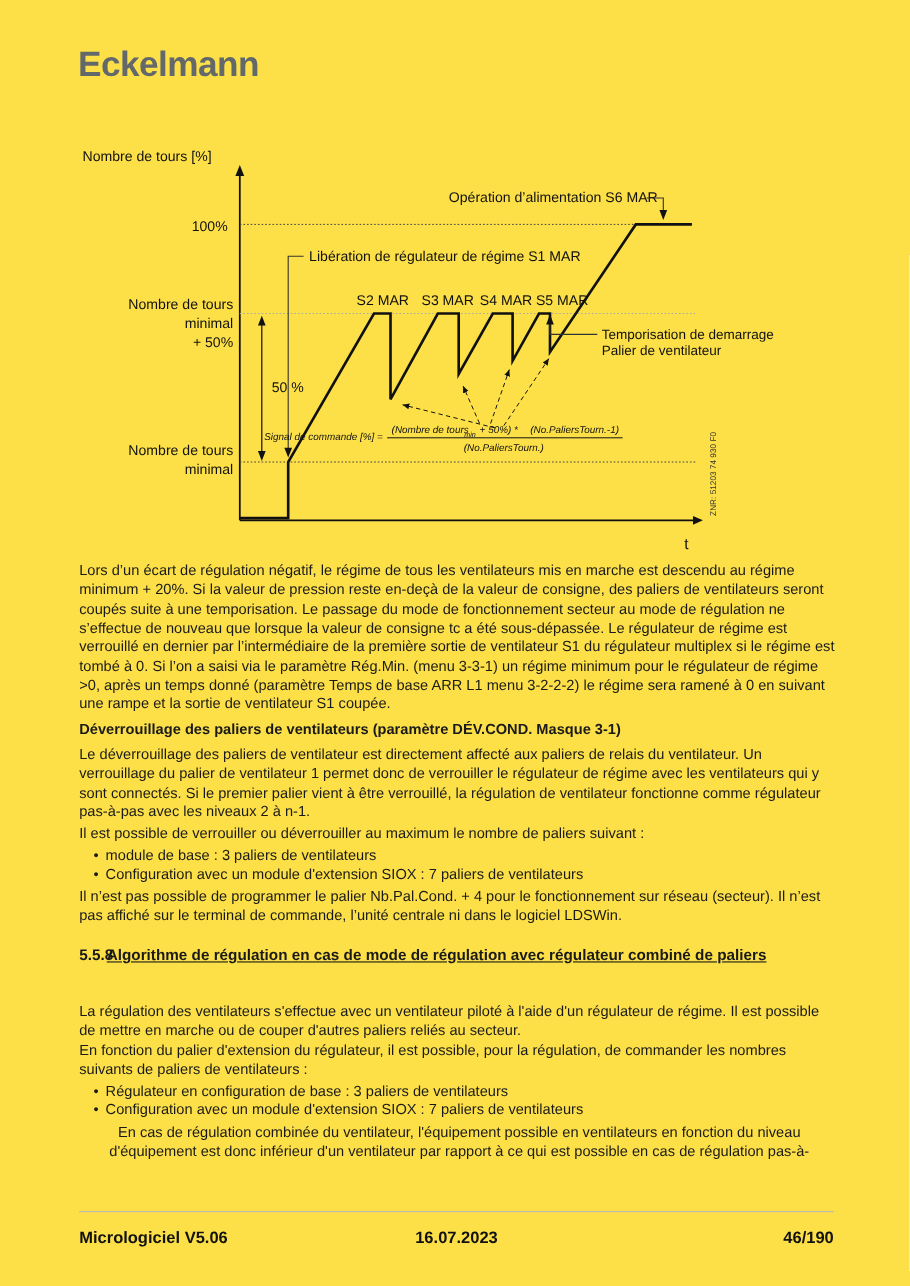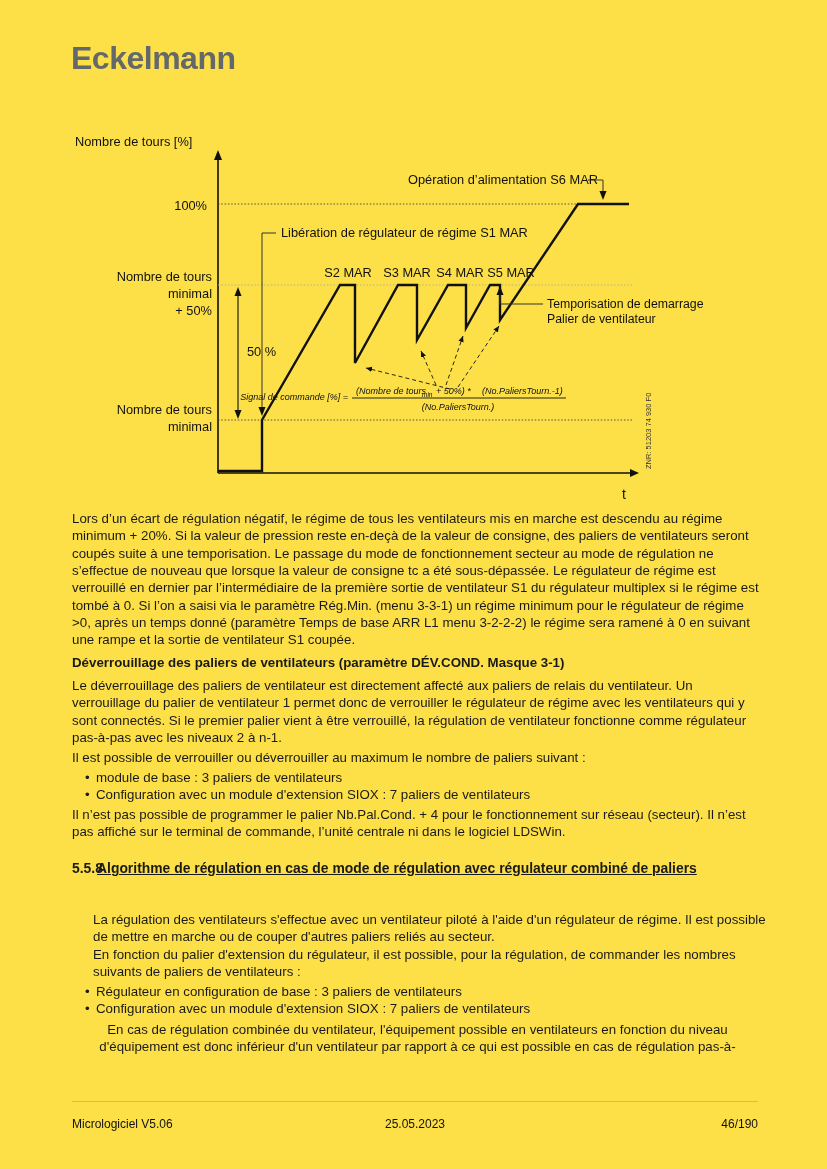--- a/index.html
+++ b/index.html
@@ -16,21 +16,21 @@
   .znr{font-size:7.5px;fill:#333;}
   .tx{position:absolute;left:72px;width:691px;font-size:13.3px;line-height:17.35px;}
   .bold{font-weight:700;}
   .blist{position:absolute;left:72px;width:691px;font-size:13.3px;line-height:17.3px;}
   .bli{position:relative;padding-left:24px;}
   .bli .dot{position:absolute;left:13px;top:0;}
   .h558{position:absolute;left:72px;width:680px;font-size:13.9px;line-height:19px;font-weight:700;text-decoration:underline;}
   .h558 .num{position:absolute;left:0;top:0;}
   .h558 .htxt{margin-left:25px;}
   .frule{position:absolute;left:72px;width:686px;height:1px;background:#b9b9b9;}
-  .foot{position:absolute;left:72px;width:686px;font-size:12px;color:#111;}
+  .foot{position:absolute;left:72px;width:686px;font-size:15px;color:#111;font-weight:bold;}
   .foot .fc{position:absolute;left:0;width:100%;text-align:center;}
   .foot .fr{position:absolute;right:0;}
 </style>
 </head>
 <body>
 
 <div class="page">
 
   <div class="logo">Eckelmann</div>
 
@@ -113,32 +113,32 @@
     <div class="bli"><span class="dot">•</span><span>Configuration avec un module d'extension SIOX : 7 paliers de ventilateurs</span></div>
   </div>
 
   <div class="tx" style="top:806px;">Il n’est pas possible de programmer le palier Nb.Pal.Cond. + 4 pour le fonctionnement sur réseau (secteur). Il n’est pas affiché sur le terminal de commande, l’unité centrale ni dans le logiciel LDSWin.</div>
 
   <div class="h558" style="top:859px;">
     <span class="num">5.5.8</span>
     <div class="htxt">Algorithme de régulation en cas de mode de régulation avec régulateur combiné de paliers</div>
   </div>
 
-  <div class="tx" style="top:911px;margin-left:21px;">
+  <div class="tx" style="top:911px;">
     <span>La régulation des ventilateurs s'effectue avec un ventilateur piloté à l'aide d'un régulateur de régime. Il est possible de mettre en marche ou de couper d'autres paliers reliés au secteur.</span><br>
     <span>En fonction du palier d'extension du régulateur, il est possible, pour la régulation, de commander les nombres suivants de paliers de ventilateurs :</span>
   </div>
 
   <div class="blist" style="top:983px;">
     <div class="bli"><span class="dot">•</span><span>Régulateur en configuration de base : 3 paliers de ventilateurs</span></div>
     <div class="bli"><span class="dot">•</span><span>Configuration avec un module d'extension SIOX : 7 paliers de ventilateurs</span></div>
   </div>
 
   <div class="tx" style="top:1021px;text-align:center;">En cas de régulation combinée du ventilateur, l'équipement possible en ventilateurs en fonction du niveau d'équipement est donc inférieur d'un ventilateur par rapport à ce qui est possible en cas de régulation pas-à-</div>
 
   <div class="frule" style="top:1101px;"></div>
   <div class="foot" style="top:1117px;">
     <span>Micrologiciel V5.06</span>
-    <span class="fc">25.05.2023</span>
+    <span class="fc">16.07.2023</span>
     <span class="fr">46/190</span>
   </div>
 
 </div>
 
 </body></html>

